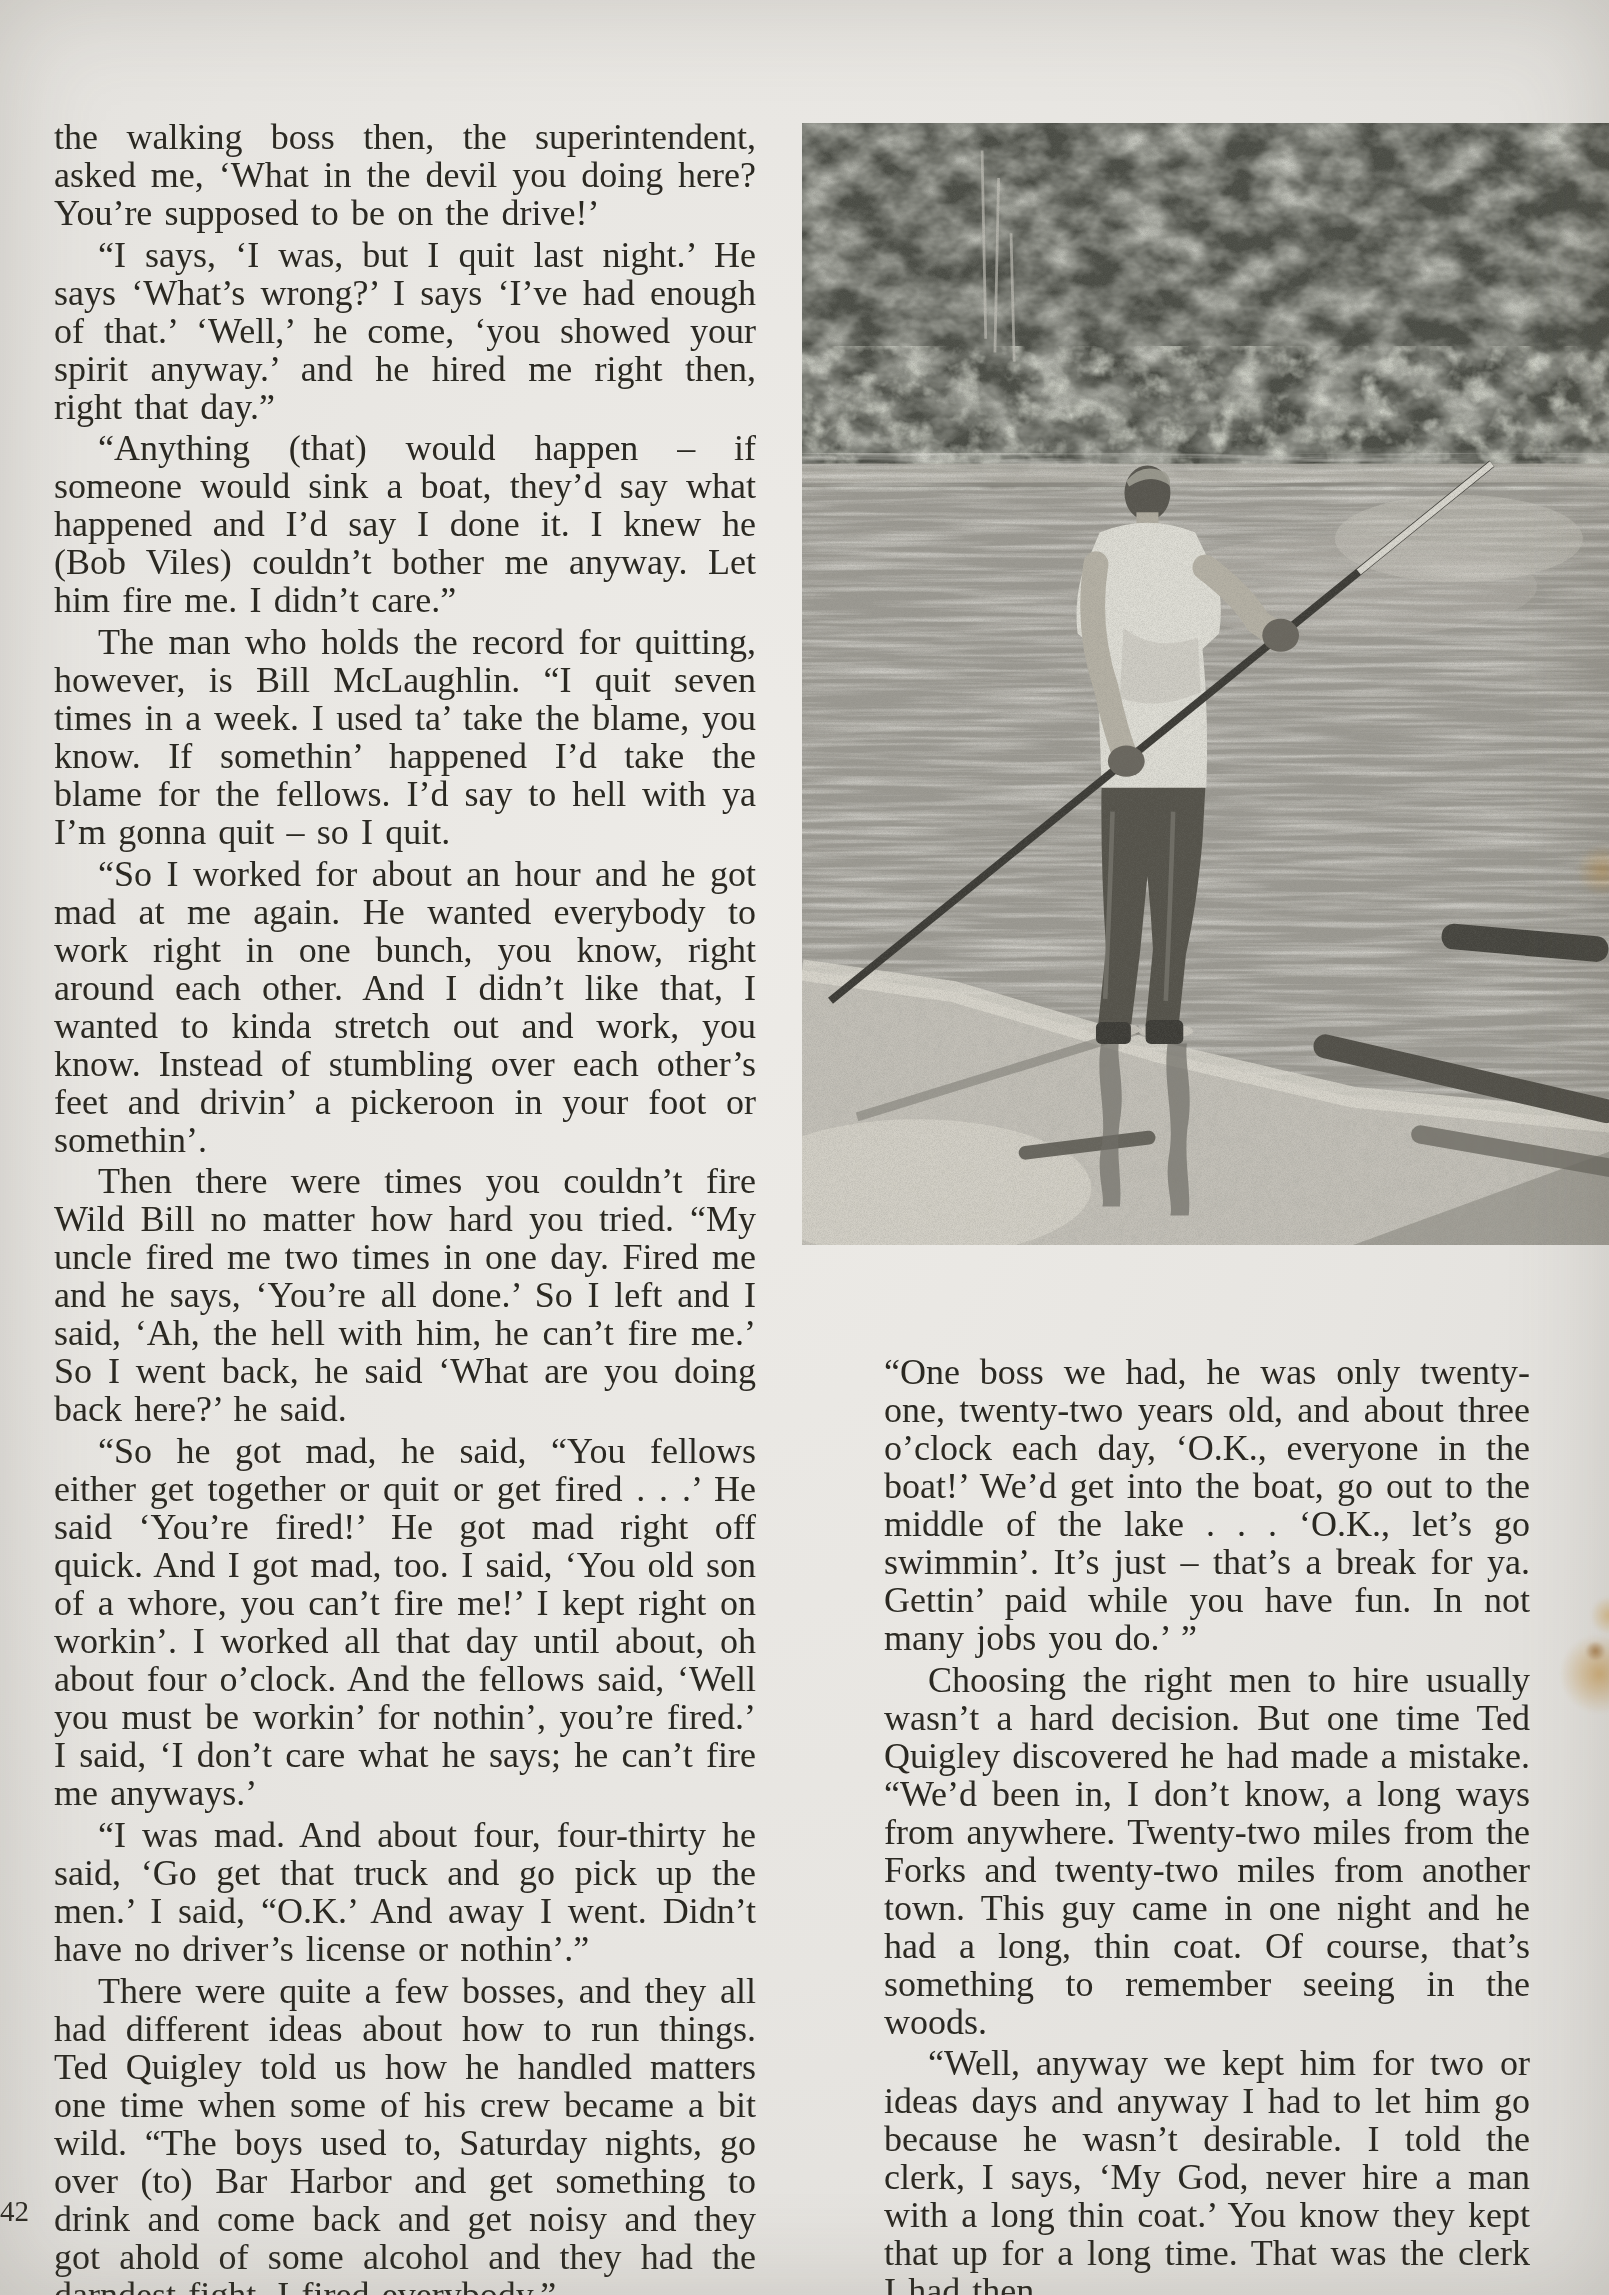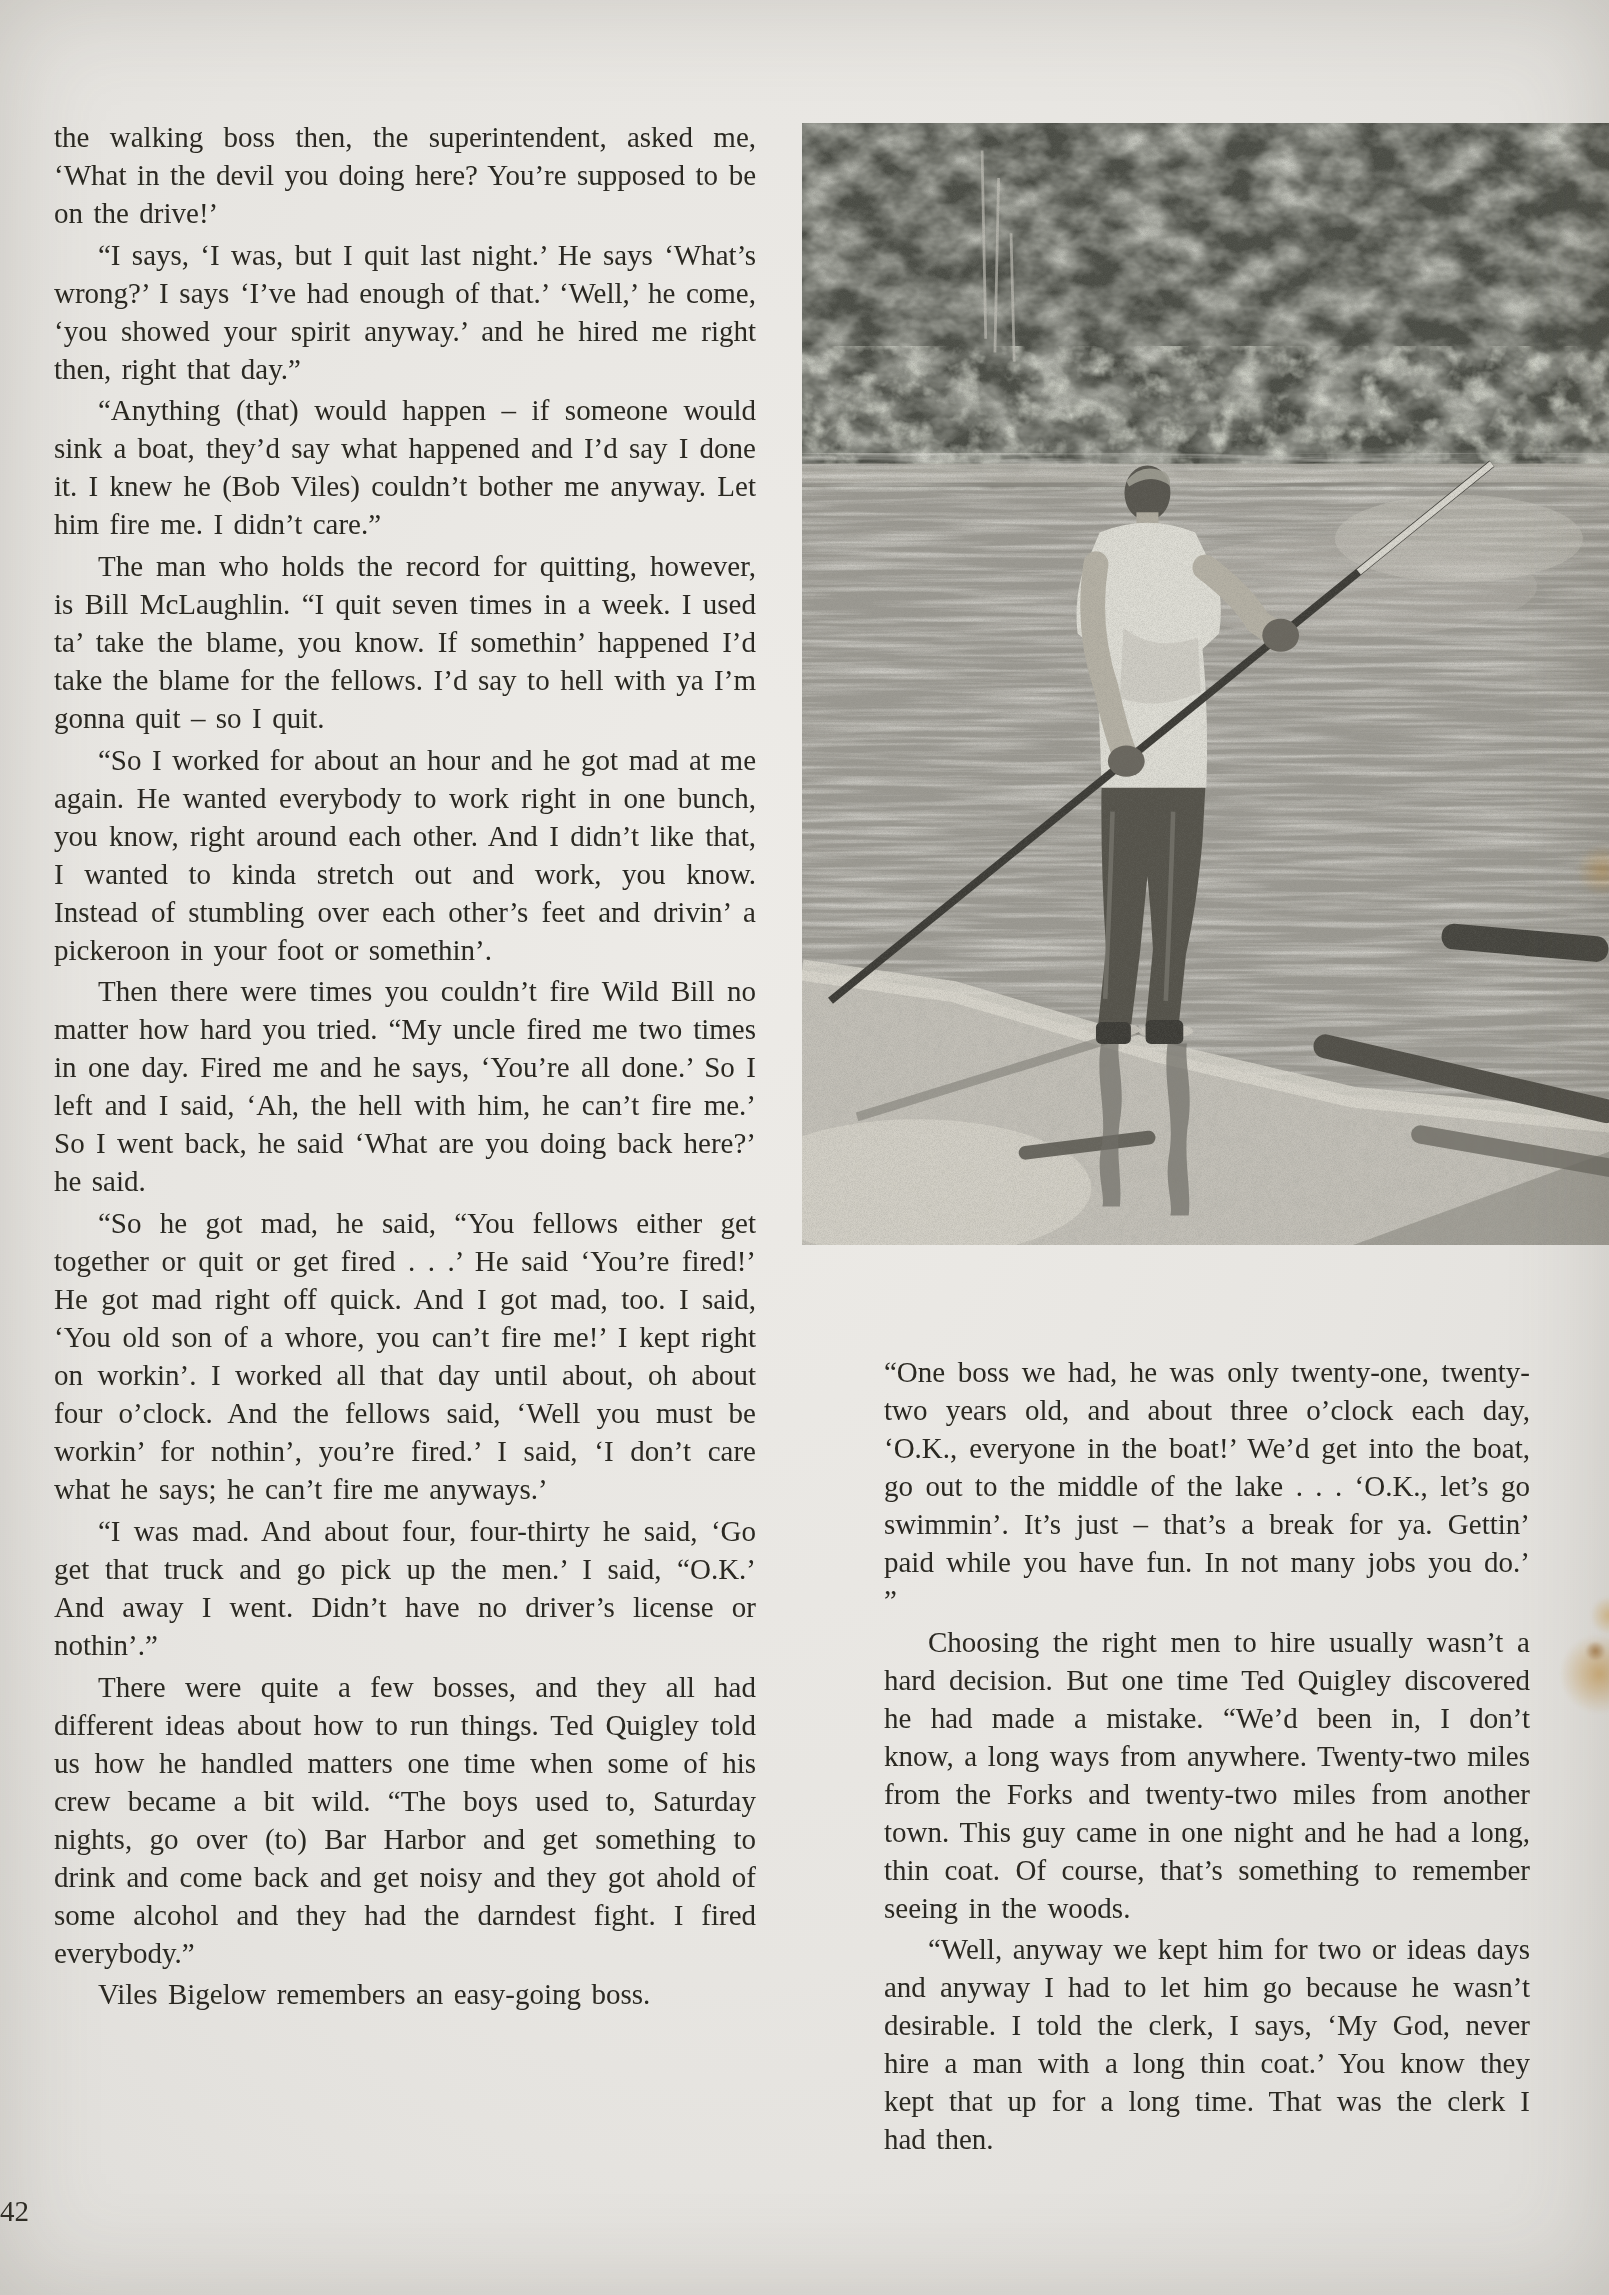--- a/index.html
+++ b/index.html
@@ -10,21 +10,21 @@
     font-family:"Liberation Serif", serif;
     color:#2b2922;
     overflow:hidden;
   }
   .vignette{position:absolute;inset:0;box-shadow:inset 0 0 101px rgba(95,90,78,.22);pointer-events:none;}
   .column{position:absolute;}
   .col-left{left:54px;top:118px;width:702px;}
   .col-right{left:884px;top:1353px;width:646px;}
   .para{
     margin:0 0 3.7px 0;
-    font-size:29px;line-height:38px;
+    font-size:36px;line-height:38px;
     text-align:justify;text-align-last:left;
     word-spacing:3.2px;
   }
   .ind{text-indent:44px;}
   .photo{
     position:absolute;left:802px;top:123px;width:808px;height:1122px;
     background:#9c9a93;overflow:hidden;
   }
   .photo svg{display:block;width:100%;height:100%;}
   .caption{

